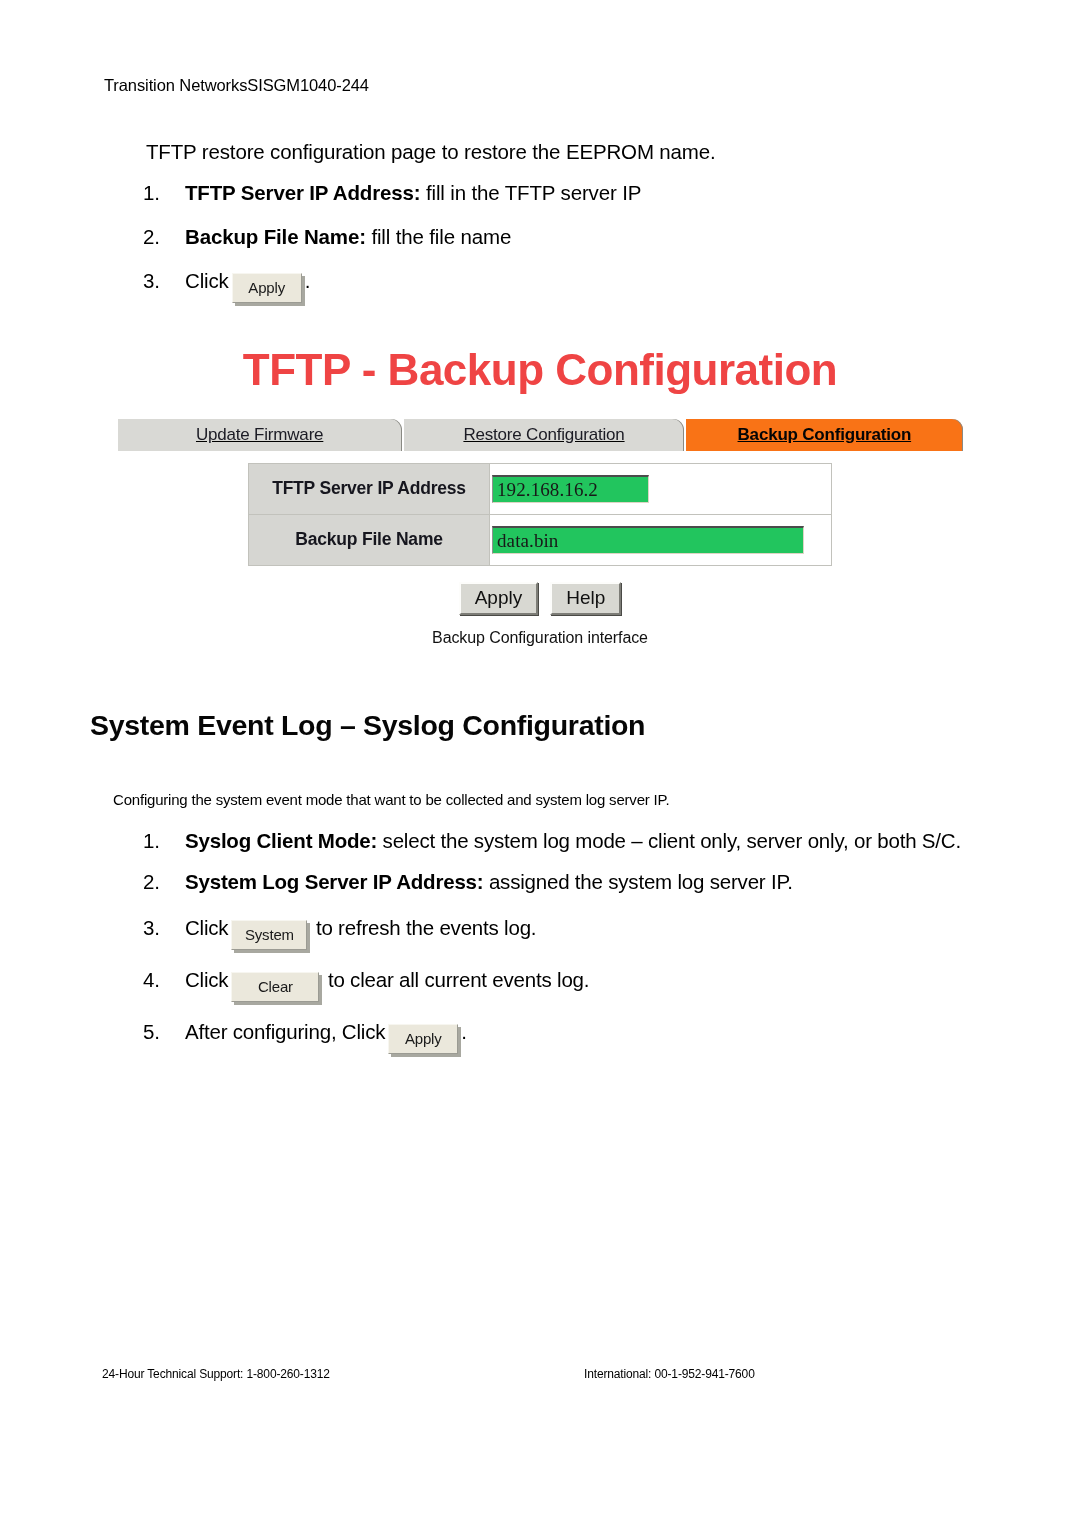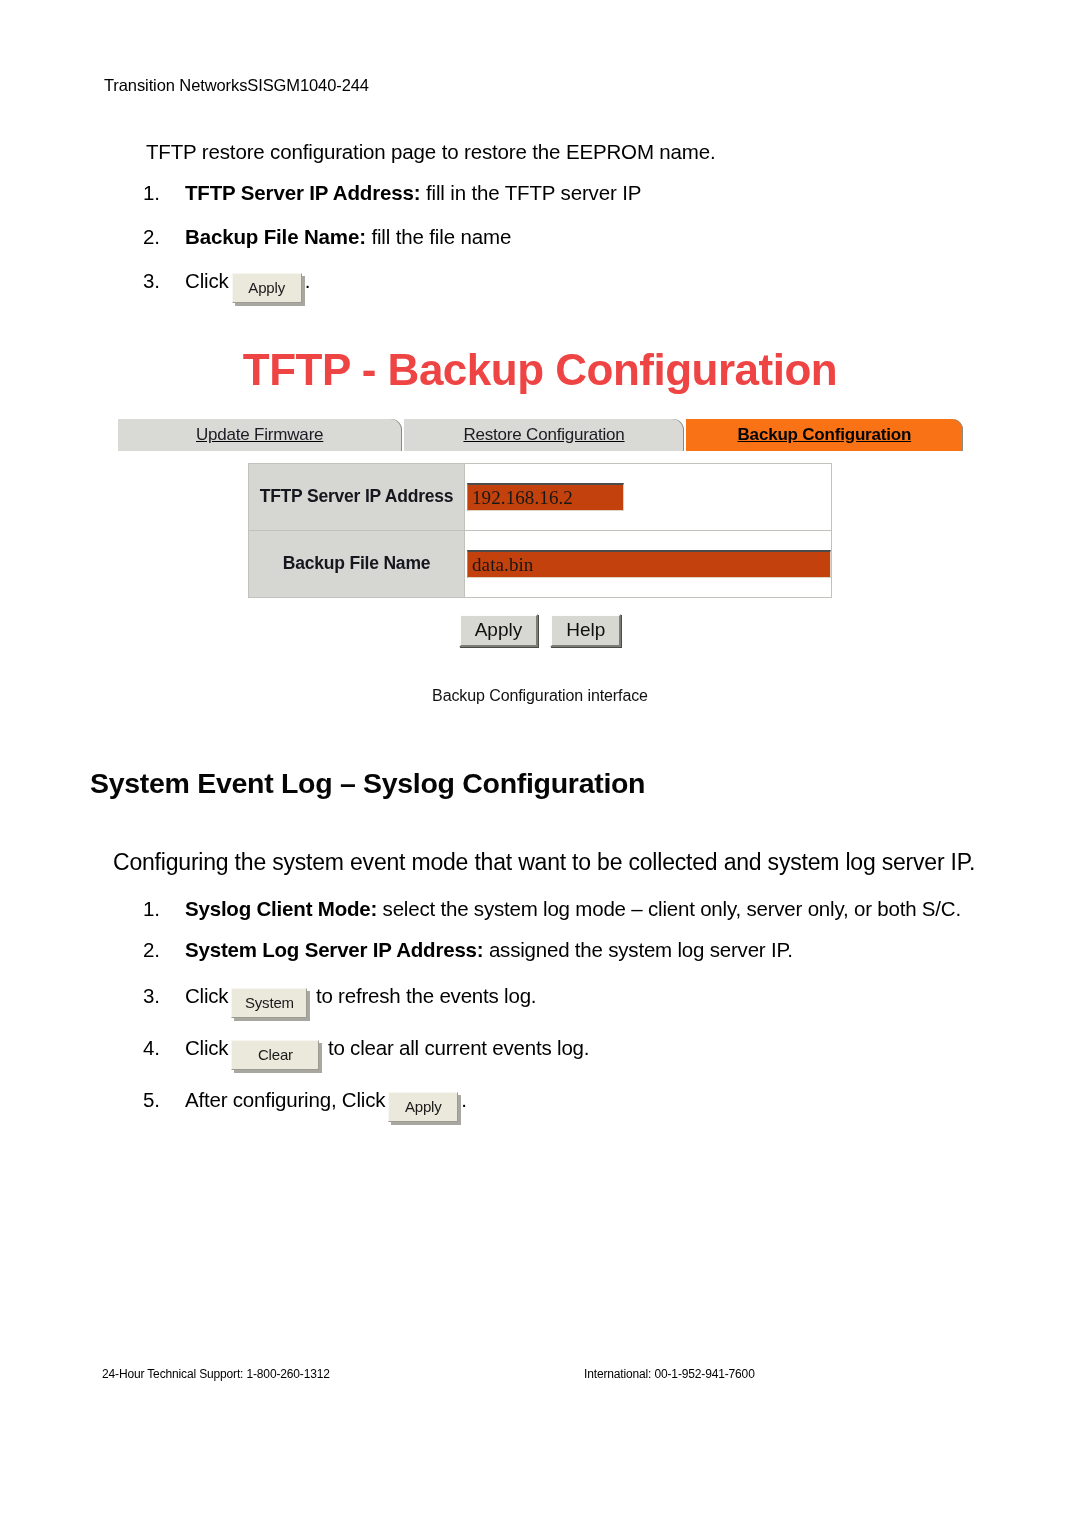--- a/index.html
+++ b/index.html
@@ -154,47 +154,47 @@
     height: 34px;
   }
   .form-table td.label {
     width: 228px;
     background: #d6d6d2;
     text-align: center;
     font-weight: bold;
     font-size: 17.5px;
     color: #16161e;
     letter-spacing: -0.2px;
-    padding: 16px 6px;
+    padding: 8px 6px;
   }
   .form-table td.field {
     background: #ffffff;
     padding-left: 2px;
   }
   .txtinput {
     display: inline-block;
     box-sizing: border-box;
     height: 28px;
     line-height: 26px;
-    background: #c2410c;
+    background: #22c55e;
     border-top: 2px solid #4b4b4b;
     border-left: 1px solid #8f8f8f;
     border-right: 1px solid #ddd4c4;
     border-bottom: 1px solid #ddd4c4;
     font-family: "Liberation Serif", serif;
     font-size: 19px;
     color: #181818;
     padding: 0 4px;
     letter-spacing: 0.1px;
     vertical-align: middle;
     overflow: hidden;
     white-space: nowrap;
   }
   .txtinput.ip   { width: 157px; }
-  .txtinput.file { width: 364px; }
+  .txtinput.file { width: 312px; }
 
   
   .btn-row {
     margin: 16px auto 0 auto;
     width: 584px;
     display: flex;
     justify-content: center;
     gap: 12px;
   }
   .win-btn {
@@ -207,37 +207,37 @@
     border-left: 2px solid #fdfdfb;
     border-right: 2px solid #7d7d77;
     border-bottom: 2px solid #7d7d77;
     box-shadow: 1px 1px 0 0 #4a4a46;
     line-height: 1.15;
   }
 
   .fig-caption {
     text-align: center;
     font-size: 16px;
-    margin-top: 40px;
+    margin-top: 14px;
     letter-spacing: -0.1px;
     color: #111111;
   }
 
   
   .section-heading {
     margin: 62px 0 0 90px;
     font-size: 28.5px;
     font-weight: bold;
     letter-spacing: -0.3px;
     color: #060606;
   }
 
   .body-para {
     margin: 48px 0 16px 113px;
-    font-size: 23px;
+    font-size: 15px;
     line-height: 1.3;
     letter-spacing: -0.2px;
     width: 900px;
   }
 
   ol.steps2 {
     list-style: none;
     margin: 0;
     padding: 0;
   }

